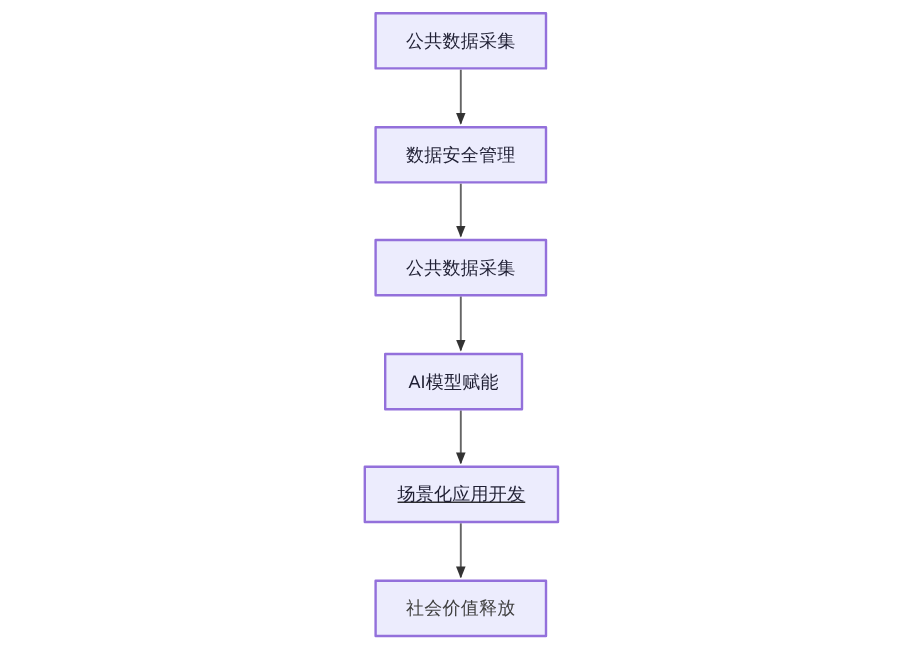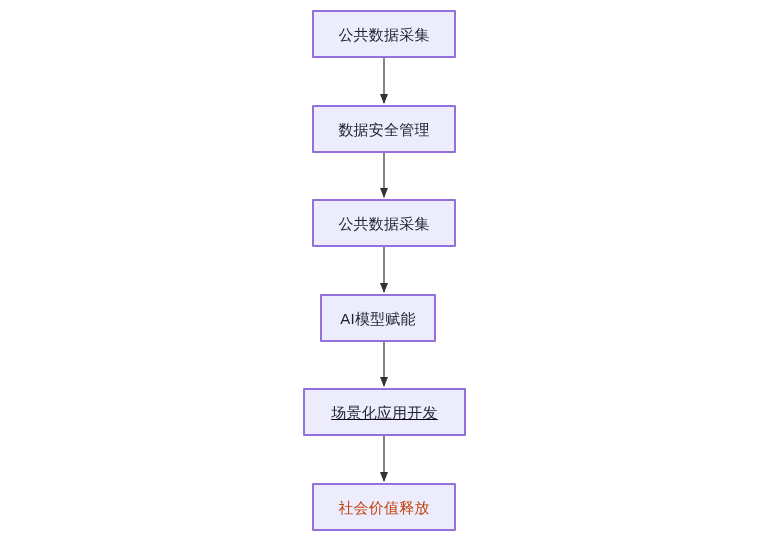--- a/index.html
+++ b/index.html
@@ -84,16 +84,16 @@
 
   <div class="flow-node" id="node-4" style="left: 320px; top: 294px; width: 116px; height: 48px; background: rgb(236, 236, 253); border-color: rgb(147, 112, 219);">
     <span class="flow-node-label" style="color: rgb(31, 31, 51);">AI模型赋能</span>
   </div>
 
   <div class="flow-node" id="node-5" style="left: 303px; top: 388px; width: 163px; height: 48px; background: rgb(236, 236, 253); border-color: rgb(147, 112, 219); text-decoration: underline;">
     <span class="flow-node-label" style="color: rgb(31, 31, 51);">场景化应用开发</span>
   </div>
 
   <div class="flow-node" id="node-6" style="left: 312px; top: 483px; width: 144px; height: 48px; background: rgb(236, 236, 253); border-color: rgb(147, 112, 219);">
-    <span class="flow-node-label" style="color: #c2410c;">社会价值释放</span>
+    <span class="flow-node-label" style="color: #404040;">社会价值释放</span>
   </div>
 
 </div>
 
 </body></html>

